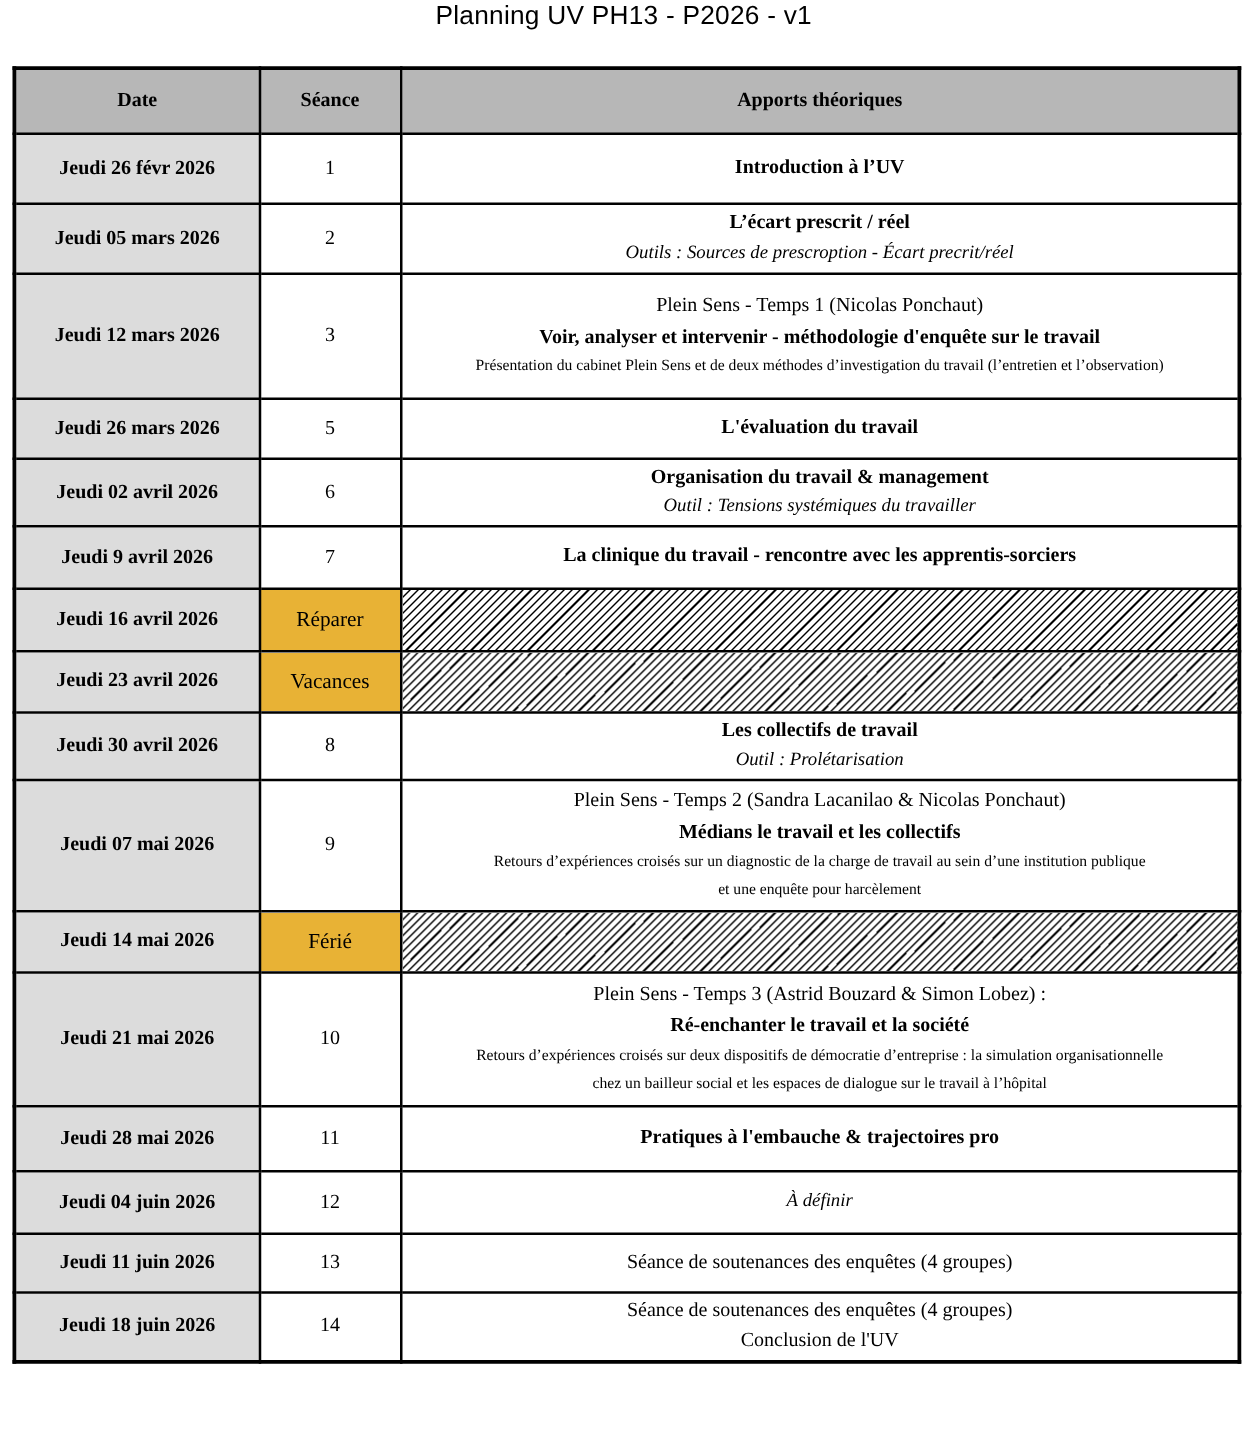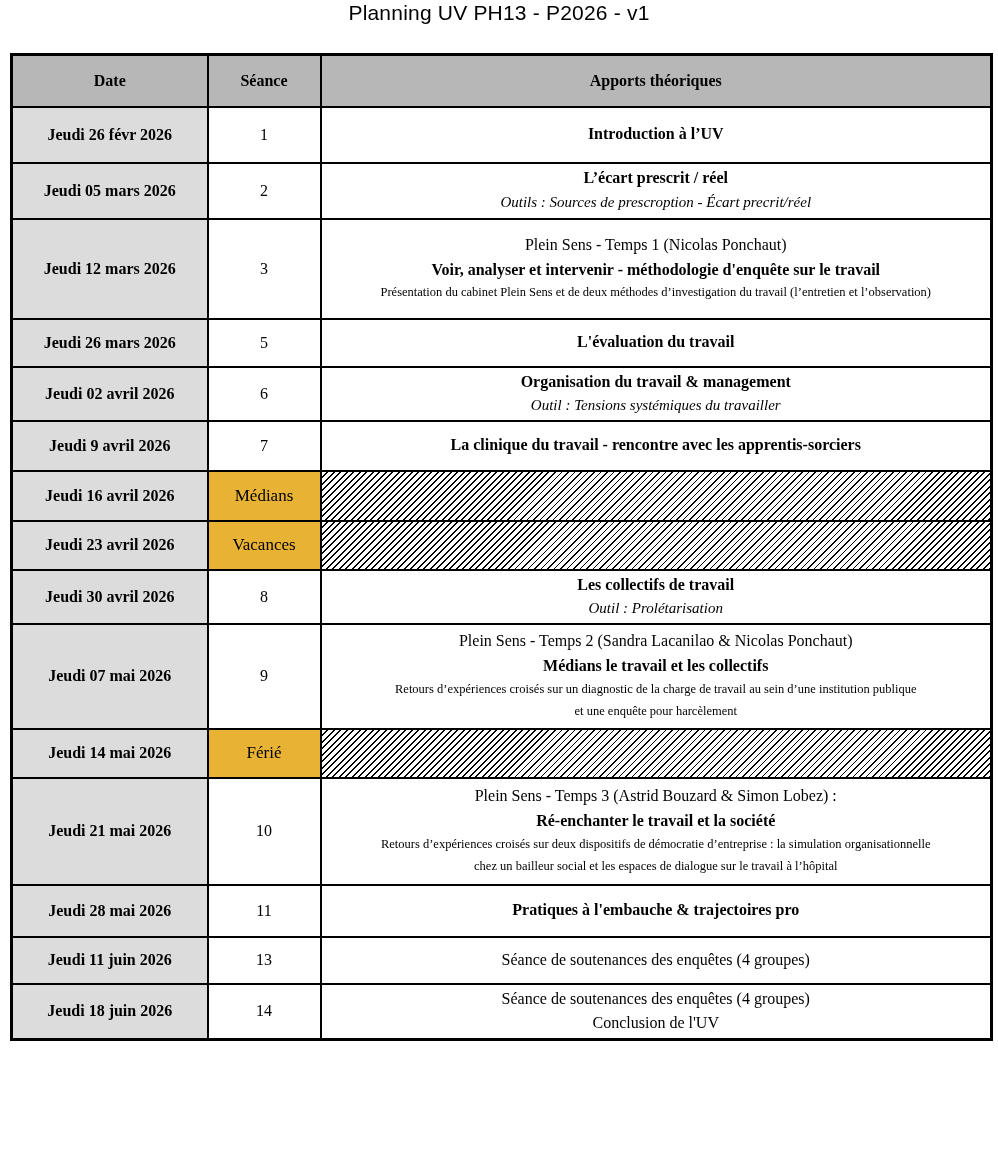--- a/index.html
+++ b/index.html
@@ -124,21 +124,21 @@
     <tr style="height:50px">
       <td class="date">Jeudi 9 avril 2026</td>
       <td class="seance">7</td>
       <td class="apports">
         <div class="line-bold">La clinique du travail - rencontre avec les apprentis-sorciers</div>
       </td>
     </tr>
 
     <tr style="height:50px">
       <td class="date">Jeudi 16 avril 2026</td>
-      <td class="seance holiday">Médians</td>
+      <td class="seance holiday">Réparer</td>
       <td class="apports hatch"></td>
     </tr>
 
     <tr style="height:49px">
       <td class="date">Jeudi 23 avril 2026</td>
       <td class="seance holiday">Vacances</td>
       <td class="apports hatch"></td>
     </tr>
 
     <tr style="height:51px">
@@ -179,20 +179,27 @@
     </tr>
 
     <tr style="height:52px">
       <td class="date">Jeudi 28 mai 2026</td>
       <td class="seance">11</td>
       <td class="apports">
         <div class="line-bold">Pratiques à l'embauche &amp; trajectoires pro</div>
       </td>
     </tr>
 
+    <tr style="height:50px">
+      <td class="date">Jeudi 04 juin 2026</td>
+      <td class="seance">12</td>
+      <td class="apports">
+        <div class="line-italic">À définir</div>
+      </td>
+    </tr>
 
     <tr style="height:47px">
       <td class="date">Jeudi 11 juin 2026</td>
       <td class="seance">13</td>
       <td class="apports">
         <div class="line-plain">Séance de soutenances des enquêtes (4 groupes)</div>
       </td>
     </tr>
 
     <tr style="height:55px">

